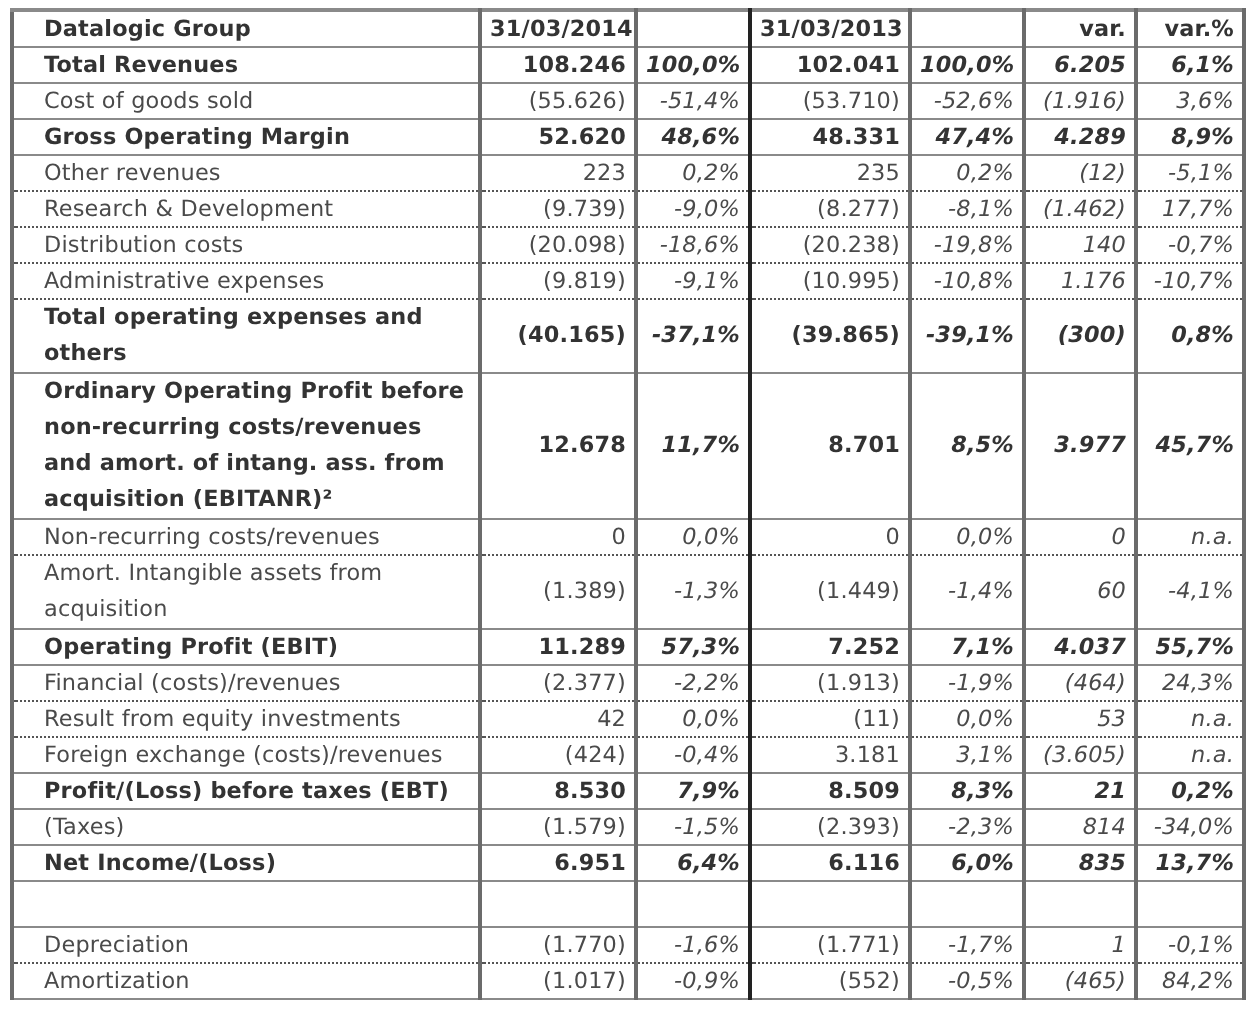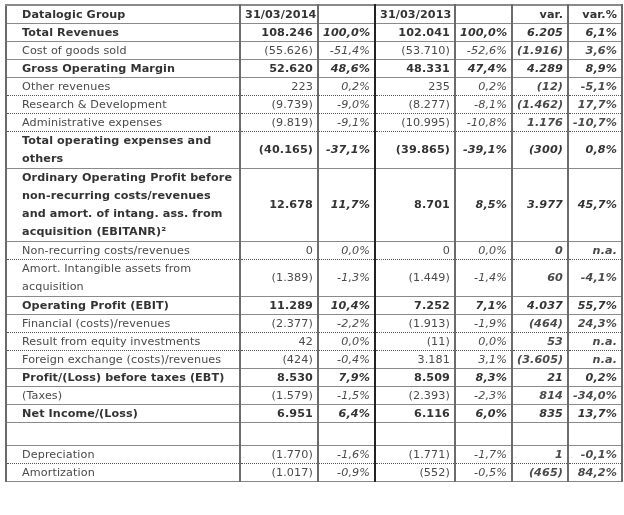--- a/index.html
+++ b/index.html
@@ -11,21 +11,21 @@
   table.fin col.c-v2 { width: 80px; }
   table.fin col.c-p2 { width: 57px; }
   table.fin col.c-var { width: 56px; }
   table.fin col.c-varp { width: 54px; }
   table.fin td { height: 17px; padding: 0 4px; border-left: 2px solid #6b6b6b; border-right: 2px solid #6b6b6b; border-bottom: 1px dotted #555; white-space: nowrap; line-height: 17px; vertical-align: middle; }
   table.fin tr.solid td { border-bottom: 1px solid #8a8a8a; }
   table.fin tr.first td { border-top: 2px solid #8a8a8a; }
   table.fin td.lbl { text-align: left; padding-left: 15px; }
   table.fin td.num { text-align: right; }
   table.fin td.pct { text-align: right; font-style: italic; }
-  table.fin td.var { text-align: right; font-style: italic; font-weight: bold; }
+  table.fin td.var { text-align: right; font-style: italic; }
   table.fin td.p1 { border-right: 2px solid #222; }
   table.fin td.v1 { border-left: 2px solid #f97316; }
   table.fin tr.bold td { font-weight: bold; color: #333; }
   table.fin tr.hdr td { font-weight: bold; color: #333; }
   table.fin tr.multi td { height: 56px; line-height: 18px; border-radius: 11px; }
   table.fin tr.multi td.lbl { white-space: normal; }
   table.fin tr.two td { height: 36px; line-height: 18px; }
   table.fin tr.two td.lbl { white-space: normal; margin-top: 29px; }
   table.fin tr.blank td { height: 22px; }
 </style>
@@ -92,20 +92,29 @@
     <tr>
       <td class="lbl">Research &amp; Development</td>
       <td class="num v1">(9.739)</td>
       <td class="pct p1">-9,0%</td>
       <td class="num">(8.277)</td>
       <td class="pct">-8,1%</td>
       <td class="var">(1.462)</td>
       <td class="var">17,7%</td>
     </tr>
     <tr>
+      <td class="lbl">Distribution costs</td>
+      <td class="num v1">(20.098)</td>
+      <td class="pct p1">-18,6%</td>
+      <td class="num">(20.238)</td>
+      <td class="pct">-19,8%</td>
+      <td class="var">140</td>
+      <td class="var">-0,7%</td>
+    </tr>
+    <tr>
       <td class="lbl">Administrative expenses</td>
       <td class="num v1">(9.819)</td>
       <td class="pct p1">-9,1%</td>
       <td class="num">(10.995)</td>
       <td class="pct">-10,8%</td>
       <td class="var">1.176</td>
       <td class="var">-10,7%</td>
     </tr>
     <tr class="bold solid two">
       <td class="lbl">Total operating expenses and others</td>
@@ -139,21 +148,21 @@
       <td class="num v1">(1.389)</td>
       <td class="pct p1">-1,3%</td>
       <td class="num">(1.449)</td>
       <td class="pct">-1,4%</td>
       <td class="var">60</td>
       <td class="var">-4,1%</td>
     </tr>
     <tr class="bold solid">
       <td class="lbl">Operating Profit (EBIT)</td>
       <td class="num v1">11.289</td>
-      <td class="pct p1">10,4%</td>
+      <td class="pct p1">57,3%</td>
       <td class="num">7.252</td>
       <td class="pct">7,1%</td>
       <td class="var">4.037</td>
       <td class="var">55,7%</td>
     </tr>
     <tr>
       <td class="lbl">Financial (costs)/revenues</td>
       <td class="num v1">(2.377)</td>
       <td class="pct p1">-2,2%</td>
       <td class="num">(1.913)</td>

